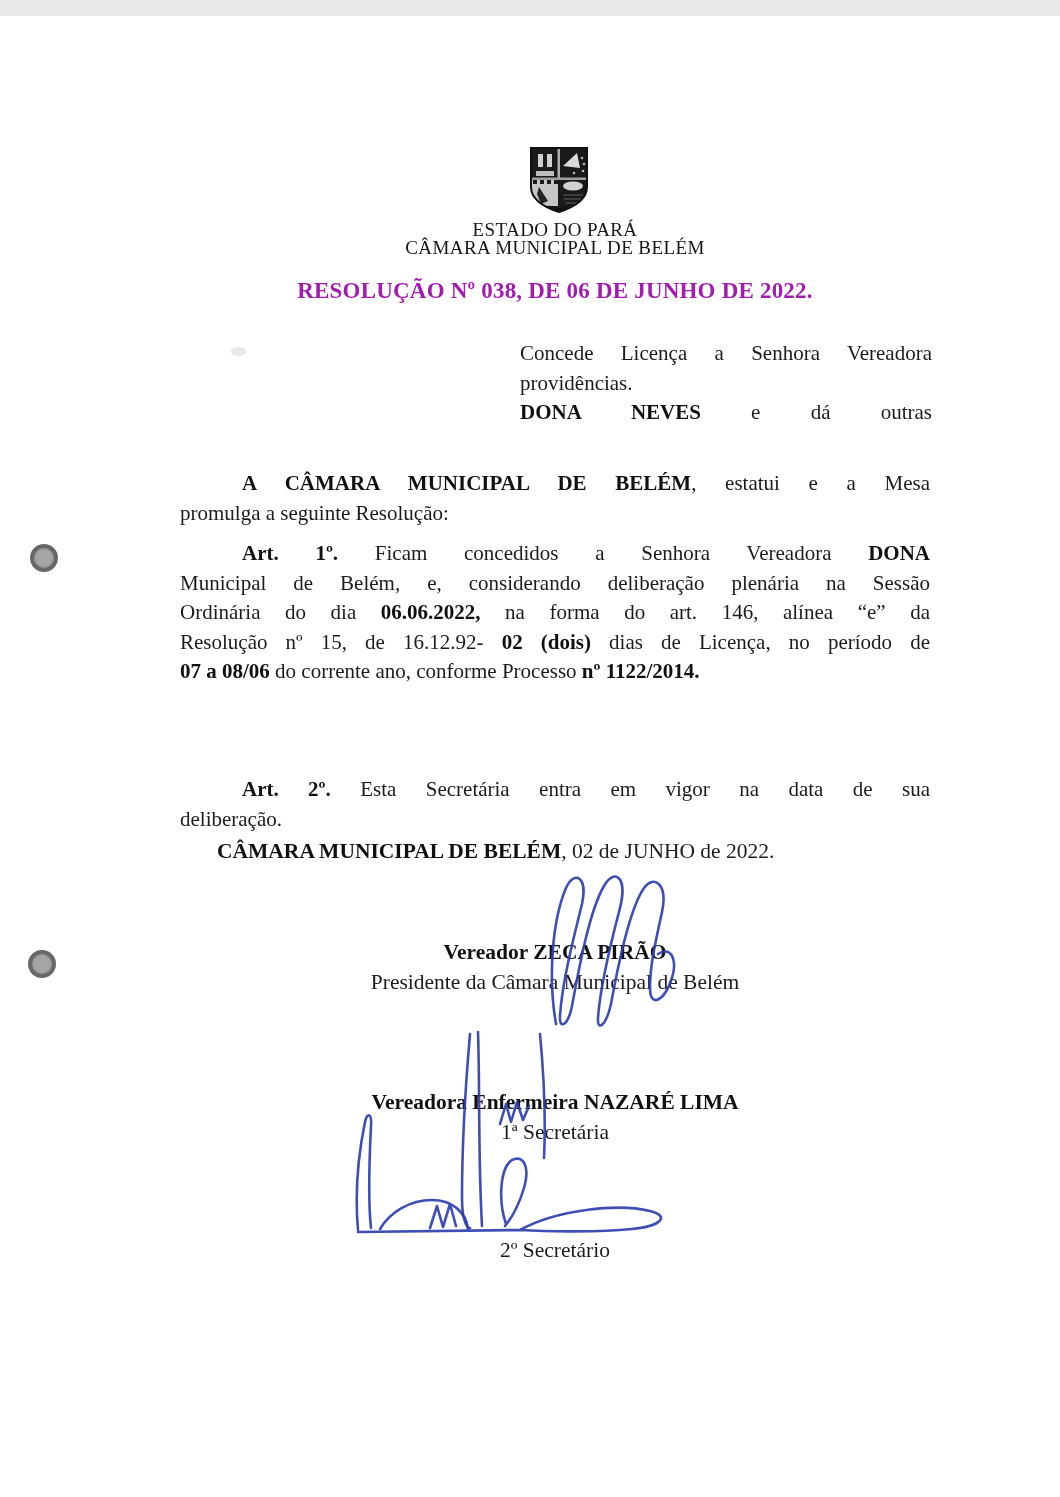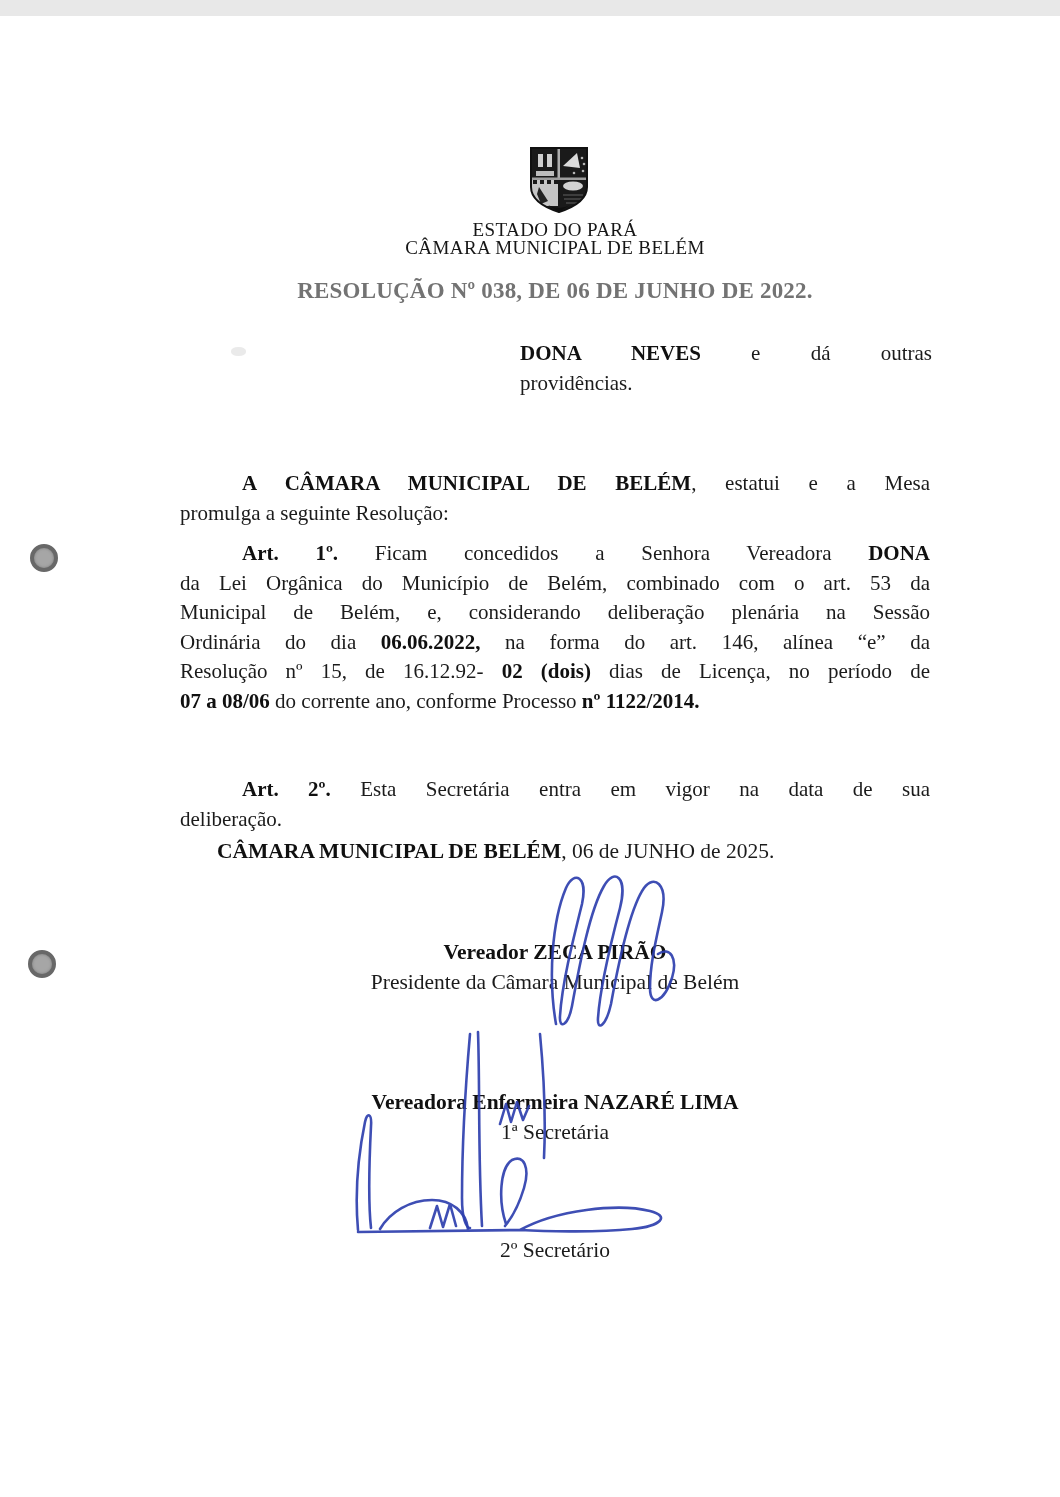--- a/index.html
+++ b/index.html
@@ -35,21 +35,21 @@
     position:absolute; left:180px; width:750px;
     text-align:center; font-size:19px; line-height:19px;
     letter-spacing:.4px; color:#161616;
   }
   .hdr.state{ top:204px; }
   .hdr.org{ top:222px; }
   
   .title{
     position:absolute; left:180px; width:750px; top:262px;
     text-align:center; font-weight:bold; font-size:23px;
-    letter-spacing:.2px; color:#737373;
+    letter-spacing:.2px; color:#a21caf;
   }
   
   .textblock{ position:absolute; font-size:21px; line-height:29.5px; color:#1b1b1b; }
   .line{ text-align:left; }
   .line.just{ text-align:justify; text-align-last:justify; }
   .summary{ left:520px; top:323px; width:412px; }
   .para{ left:180px; width:750px; }
   .para .line:first-child{ text-indent:62px; }
   .preamble{ top:453px; }
   .article1{ top:523px; }
@@ -119,44 +119,44 @@
     </g>
     <path d="M1,1 H57 V40 Q57,56 29,65 Q1,56 1,40 Z" fill="none" stroke="#111" stroke-width="2"></path>
   </svg>
 
   <div class="hdr state">ESTADO DO PARÁ</div>
   <div class="hdr org">CÂMARA MUNICIPAL DE BELÉM</div>
 
   <div class="title">RESOLUÇÃO Nº 038, DE 06 DE JUNHO DE 2022.</div>
 
   <div class="textblock summary">
+      <div class="line just"><span>Concede Licença a Senhora Vereadora</span></div>
+      <div class="line"><span>providências.</span></div>
       <div class="line just"><b>DONA NEVES</b><span> e dá outras</span></div>
-      <div class="line"><span>providências.</span></div>
     </div>
 
   <div class="textblock para preamble">
       <div class="line just"><b>A CÂMARA MUNICIPAL DE BELÉM</b><span>, estatui e a Mesa</span></div>
       <div class="line"><span>promulga a seguinte Resolução:</span></div>
     </div>
 
   <div class="textblock para article1">
       <div class="line just"><b>Art. 1º.</b><span> Ficam concedidos a Senhora Vereadora </span><b>DONA</b></div>
-      <div class="line just"><span>da Lei Orgânica do Município de Belém, combinado com o art. 53 da</span></div>
       <div class="line just"><span>Municipal de Belém, e, considerando deliberação plenária na Sessão</span></div>
       <div class="line just"><span>Ordinária do dia </span><b>06.06.2022,</b><span> na forma do art. 146, alínea “e” da</span></div>
       <div class="line just"><span>Resolução nº 15, de 16.12.92- </span><b>02 (dois)</b><span> dias de Licença, no período de</span></div>
       <div class="line"><b>07 a 08/06</b><span> do corrente ano, conforme Processo </span><b>nº 1122/2014.</b></div>
     </div>
 
   <div class="textblock para article2">
       <div class="line just"><b>Art. 2º.</b><span> Esta Secretária entra em vigor na data de sua</span></div>
       <div class="line"><span>deliberação.</span></div>
     </div>
 
-  <div class="dateline"><b>CÂMARA MUNICIPAL DE BELÉM</b><span>, 06 de JUNHO de 2025.</span></div>
+  <div class="dateline"><b>CÂMARA MUNICIPAL DE BELÉM</b><span>, 02 de JUNHO de 2022.</span></div>
 
   <div class="sigblock sig1">
     <div class="name">Vereador ZECA PIRÃO</div>
     <div class="role">Presidente da Câmara Municipal de Belém</div>
   </div>
   <div class="sigblock sig2">
     <div class="name">Vereadora Enfermeira NAZARÉ LIMA</div>
     <div class="role">1ª Secretária</div>
   </div>
   <div class="sigblock sig3">

